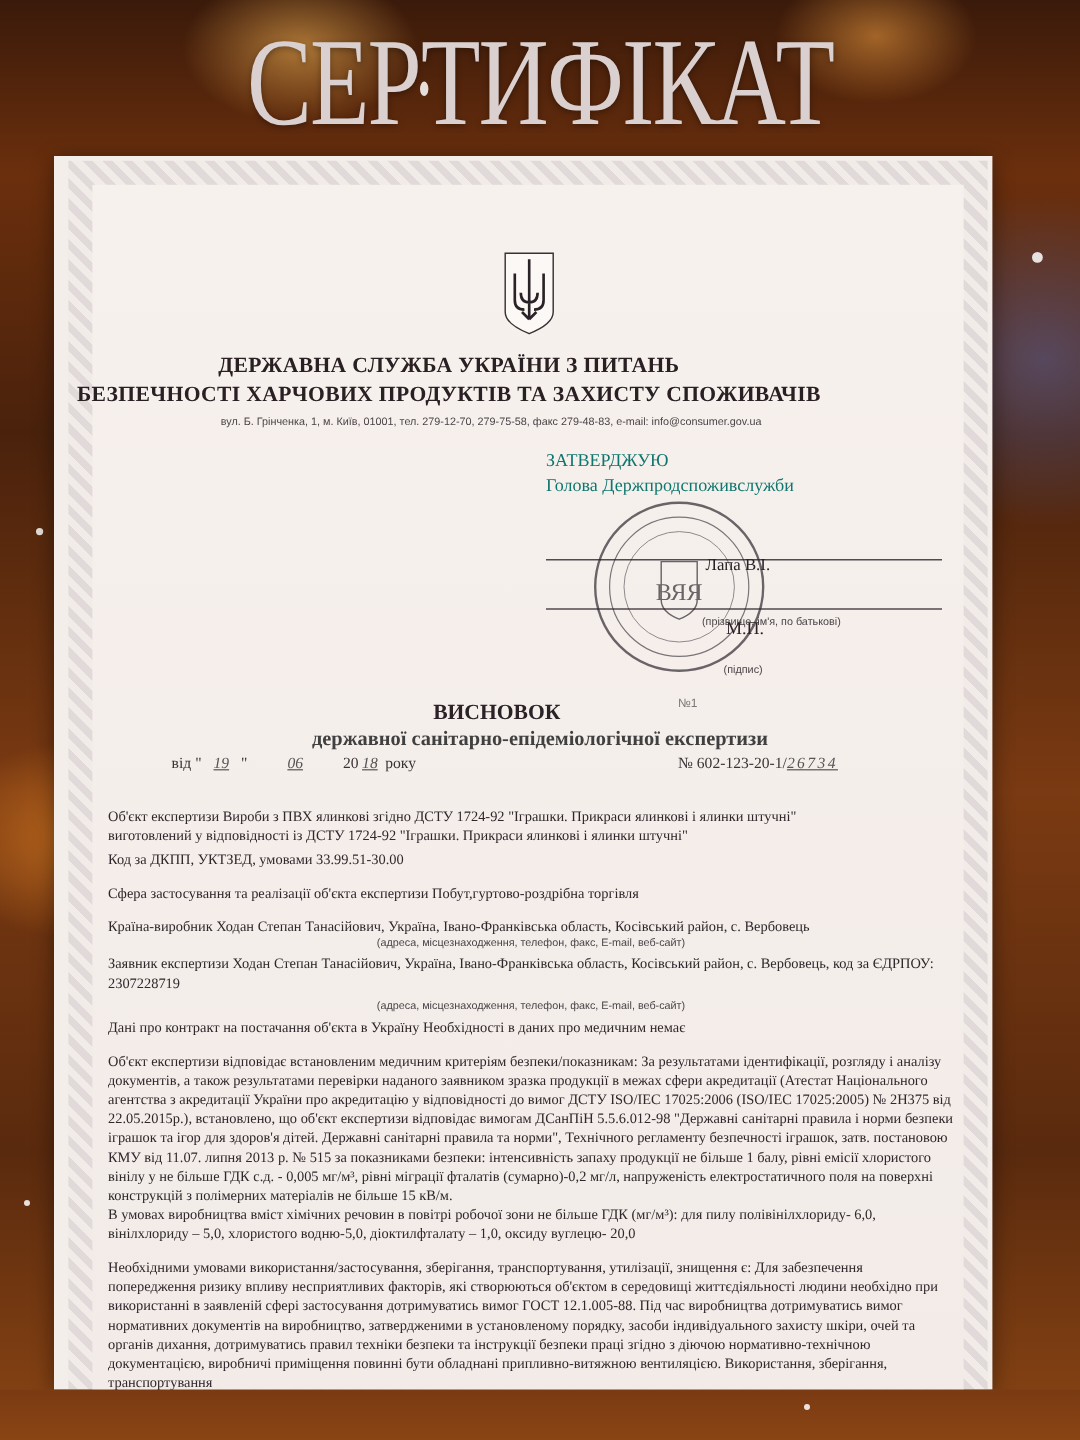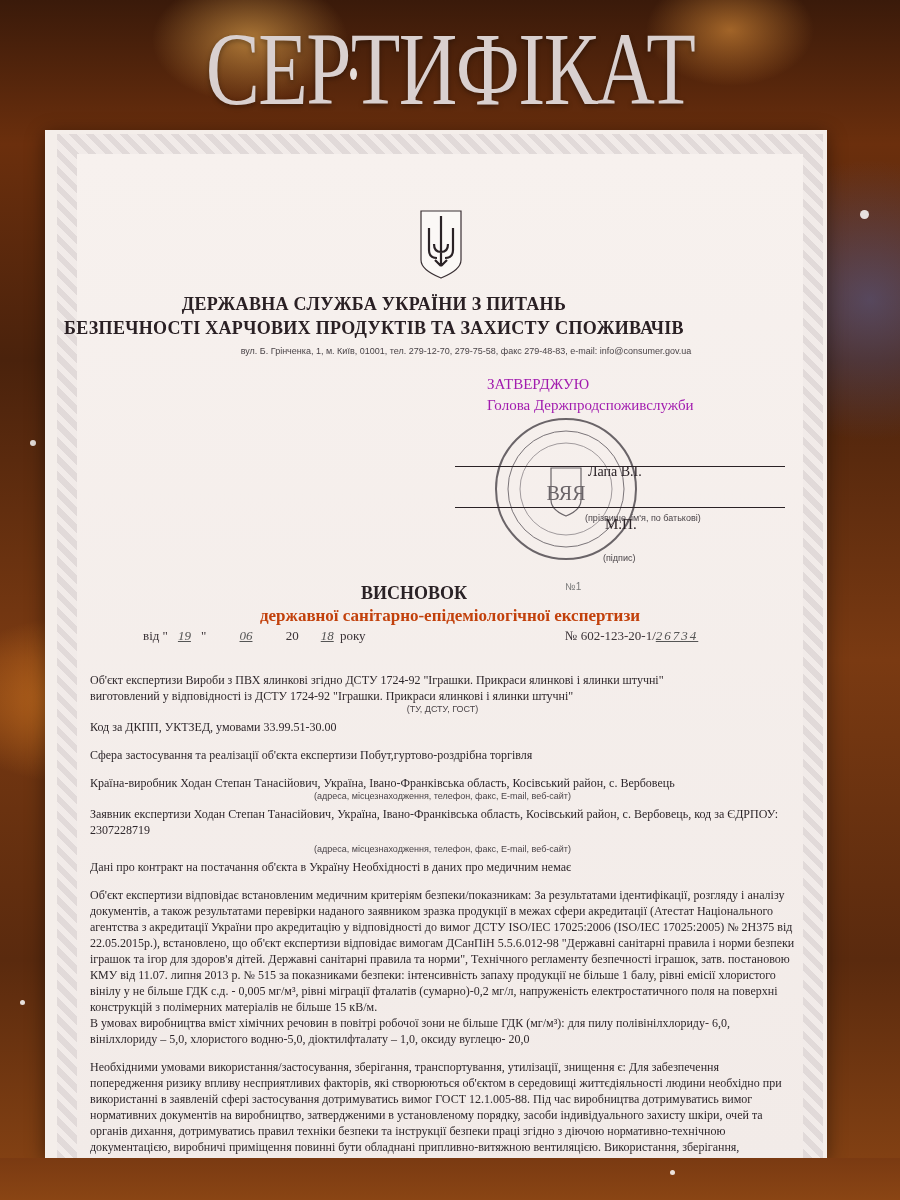--- a/index.html
+++ b/index.html
@@ -36,39 +36,39 @@
     background:linear-gradient(180deg,#f7f1ee,#f2ebe8);
   }
   .emblem { position:absolute; left:418px; top:208px; width:46px; height:72px; }
   .org1, .org2 {
     position:absolute; left:0; width:748px; text-align:center; font-weight:bold;
     color:#2a2024; font-size:18px; letter-spacing:0.3px;
   }
   .org1 { top:294px; }
   .org2 { top:318px; }
   .addr {
-    position:absolute; left:196px; top:346px; width:540px; text-align:center;
+    position:absolute; left:184px; top:346px; width:540px; text-align:left;
     font-family:"Liberation Sans", sans-serif; font-size:9px; color:#4a4448;
   }
-  .approve { position:absolute; left:455px; top:376px; font-size:15px; color:#a21caf;margin-left:32px; }
+  .approve { position:absolute; left:455px; top:376px; font-size:15px; color:#0f766e; }
   .approve div { margin-bottom:4px; }
   .stamp {
     position:absolute; left:493px; top:416px; width:146px; height:146px;
   }
   .sig-line { position:absolute; height:1px; background:#2a2226; }
   .small-cap { position:absolute; font-size:9px; color:#4a4448; font-family:"Liberation Sans", sans-serif;margin-top:44px; }
   .name { position:absolute; left:588px; top:464px; font-size:14px; color:#2a2226; }
   .mp { position:absolute; left:605px; top:516px; font-size:15px; color:#2a2226; }
   .title-main {
     position:absolute; left:0; width:828px; top:583px; text-align:center;
     font-weight:bold; font-size:18px; color:#2a2226;
   }
   .title-sub {
     position:absolute; left:0; width:900px; top:606px; text-align:center;
-    font-weight:bold; font-size:17px; color:#c2410c;
+    font-weight:bold; font-size:17px; color:#404040;
   }
   .dateline { position:absolute; left:143px; top:628px; font-size:13px; color:#3a3236; }
   .dateline .hw { font-style:italic; text-decoration:underline; color:#555; padding:0 10px; }
   .docnum { position:absolute; left:565px; top:628px; font-size:13px; color:#3a3236; }
   .docnum .hw { font-style:italic; text-decoration:underline; color:#555; letter-spacing:2px; }
   .body {
     position:absolute; left:90px; top:672px; width:705px;
     font-size:12px; line-height:16px; color:#2e272b;
   }
   .row { margin-bottom:4px; }
@@ -122,35 +122,34 @@
 <div class="small-cap" style="left:603px;top:509px;">(підпис)</div>
 <div class="mp">М.П.</div>
 <div class="small-cap" style="left:565px;top:537px;font-size:10px;color:#777;">№1</div>
 
 <div class="title-main">ВИСНОВОК</div>
 <div class="title-sub">державної санітарно-епідеміологічної експертизи</div>
 
 <div class="dateline">
   <span>від "</span><span class="hw">19</span><span>"</span>
   <span class="hw" style="padding:0 30px;">06</span>
-  <span>20</span><span class="hw" style="padding:0 3px;margin-left:19px;">18</span>
+  <span>20</span><span class="hw" style="padding:0 3px;">18</span>
   <span>року</span>
 </div>
 <div class="docnum">
   <span>№ 602-123-20-1/</span><span class="hw">26734</span>
 </div>
 
 <div class="body">
   <div class="row">
     <span>Об'єкт експертизи</span>
     <span class="u">Вироби з ПВХ ялинкові згідно ДСТУ 1724-92 "Іграшки. Прикраси ялинкові і ялинки штучні"</span>
     <br>
     <span>виготовлений у відповідності із</span>
     <span class="u">ДСТУ 1724-92 "Іграшки. Прикраси ялинкові і ялинки штучні"</span>
-    <span class="cap">(ТУ, ДСТУ, ГОСТ)</span>
   </div>
   <div class="row">
     <span>Код за ДКПП, УКТЗЕД, умовами</span>
     <span class="u">33.99.51-30.00</span>
   </div>
   <div class="gap"></div>
   <div class="row">
     <span>Сфера застосування та реалізації об'єкта експертизи</span>
     <span class="u">Побут,гуртово-роздрібна торгівля</span>
   </div>

